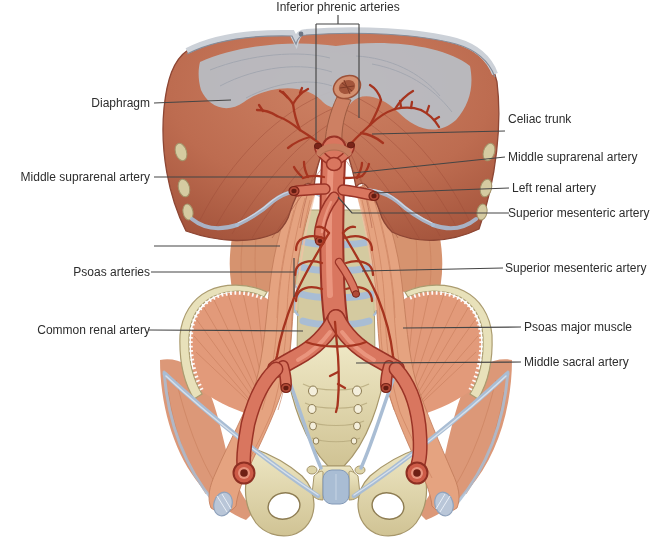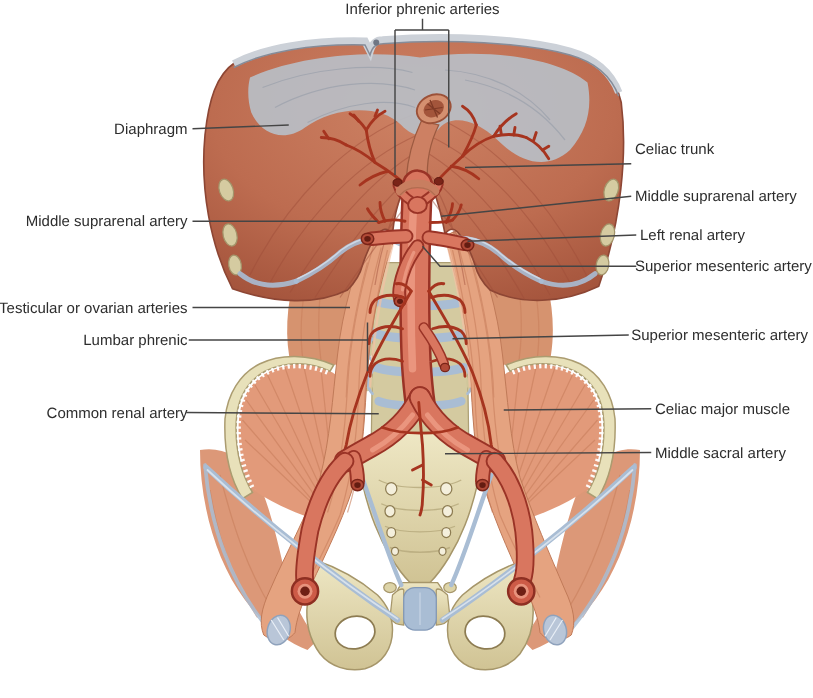--- a/index.html
+++ b/index.html
@@ -363,23 +363,22 @@
     <path class="ll" d="M509,213 H352 L338,197"></path>
     <path class="ll" d="M503,268 L362,271"></path>
     <path class="ll" d="M521,327 L403,328"></path>
     <path class="ll" d="M521,362 L356,363"></path>
   </g>
 </svg>
 
 <div class="lbl lbl-top">Inferior phrenic arteries</div>
 <div class="lbl lbl-left" style="top:96px">Diaphragm</div>
 <div class="lbl lbl-left" style="top:170px">Middle suprarenal artery</div>
-<div class="lbl lbl-left" style="top:239px">Testicular or ovarian arteries</div>
-<div class="lbl lbl-left" style="top:265px">Lumbar phrenic</div>
+<div class="lbl lbl-left" style="top:265px">Psoas arteries</div>
 <div class="lbl lbl-left" style="top:323px">Common renal artery</div>
 <div class="lbl" style="left:508px;top:112px">Celiac trunk</div>
 <div class="lbl" style="left:508px;top:150px">Middle suprarenal artery</div>
 <div class="lbl" style="left:512px;top:181px">Left renal artery</div>
 <div class="lbl" style="left:508px;top:206px">Superior mesenteric artery</div>
 <div class="lbl" style="left:505px;top:261px">Superior mesenteric artery</div>
-<div class="lbl" style="left:524px;top:320px">Celiac major muscle</div>
+<div class="lbl" style="left:524px;top:320px">Psoas major muscle</div>
 <div class="lbl" style="left:524px;top:355px">Middle sacral artery</div>
 </div>
 
 </body></html>

